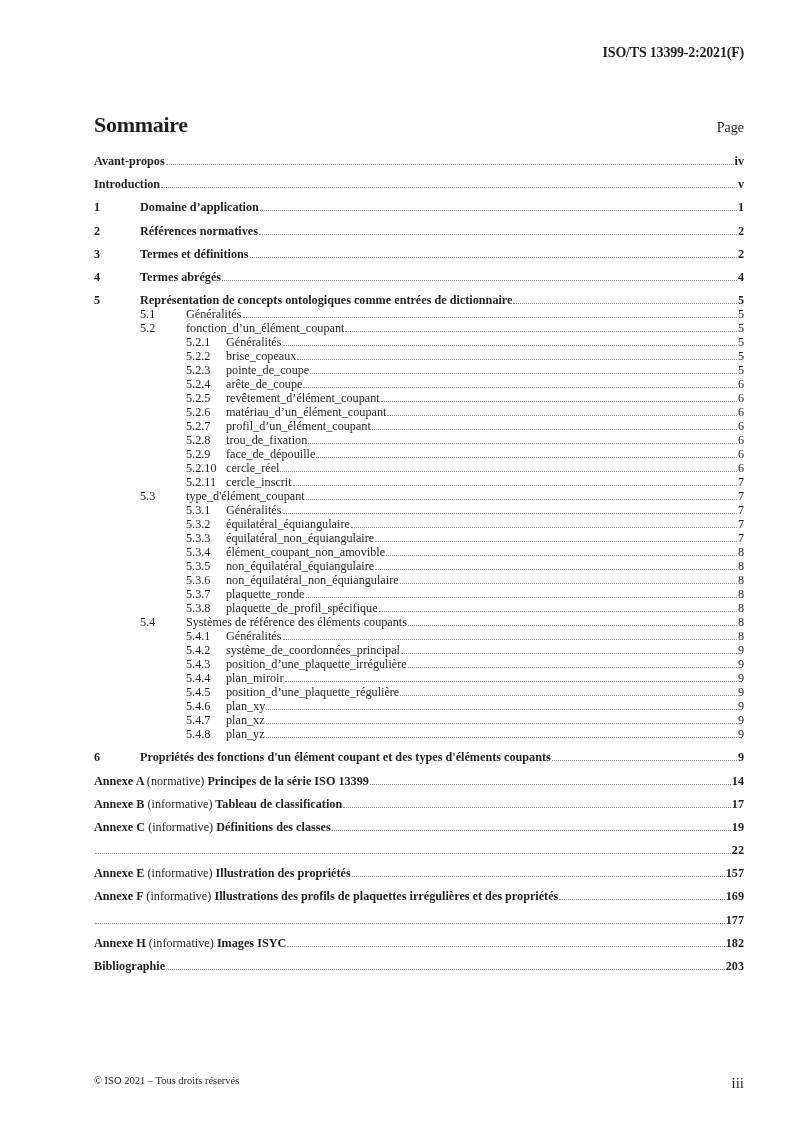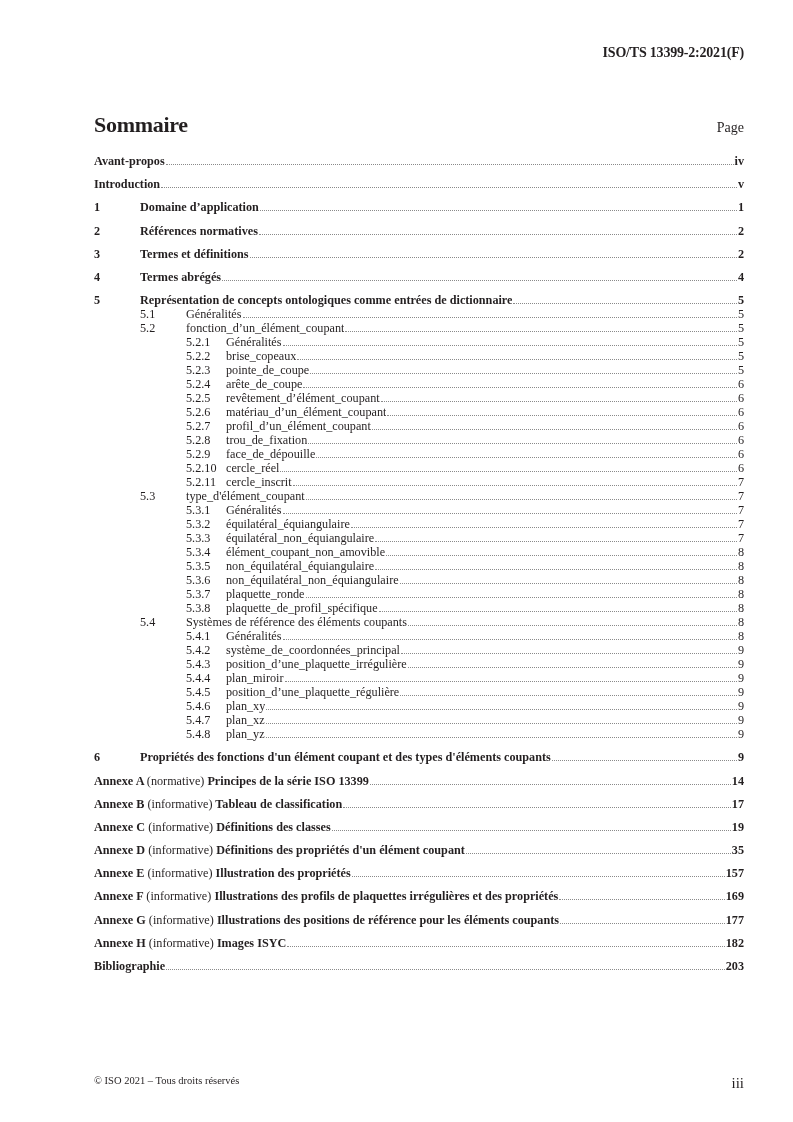--- a/index.html
+++ b/index.html
@@ -274,36 +274,34 @@
       <span class="text"><span>Annexe B</span> <span class="annex-type">(informative)</span> <span>Tableau de classification</span></span>
       <span class="leader"></span>
       <span class="pg">17</span>
     </div>
     <div class="row lvl0">
       <span class="text"><span>Annexe C</span> <span class="annex-type">(informative)</span> <span>Définitions des classes</span></span>
       <span class="leader"></span>
       <span class="pg">19</span>
     </div>
     <div class="row lvl0">
-      <span class="text"><span>Annexe D</span> <span class="annex-type">(informative)</span> <span>Définitions des propriétés d'un élément coupant</span></span>
-      <span class="leader"></span>
-      <span class="pg">35</span>
+      <span class="leader"></span>
+      <span class="pg">22</span>
     </div>
     <div class="row lvl0">
       <span class="text"><span>Annexe E</span> <span class="annex-type">(informative)</span> <span>Illustration des propriétés</span></span>
       <span class="leader"></span>
       <span class="pg">157</span>
     </div>
     <div class="row lvl0">
       <span class="text"><span>Annexe F</span> <span class="annex-type">(informative)</span> <span>Illustrations des profils de plaquettes irrégulières et des propriétés</span></span>
       <span class="leader"></span>
       <span class="pg">169</span>
     </div>
     <div class="row lvl0">
-      <span class="text"><span>Annexe G</span> <span class="annex-type">(informative)</span> <span>Illustrations des positions de référence pour les éléments coupants</span></span>
       <span class="leader"></span>
       <span class="pg">177</span>
     </div>
     <div class="row lvl0">
       <span class="text"><span>Annexe H</span> <span class="annex-type">(informative)</span> <span>Images ISYC</span></span>
       <span class="leader"></span>
       <span class="pg">182</span>
     </div>
     <div class="row lvl0">
       <span class="text">Bibliographie</span>

